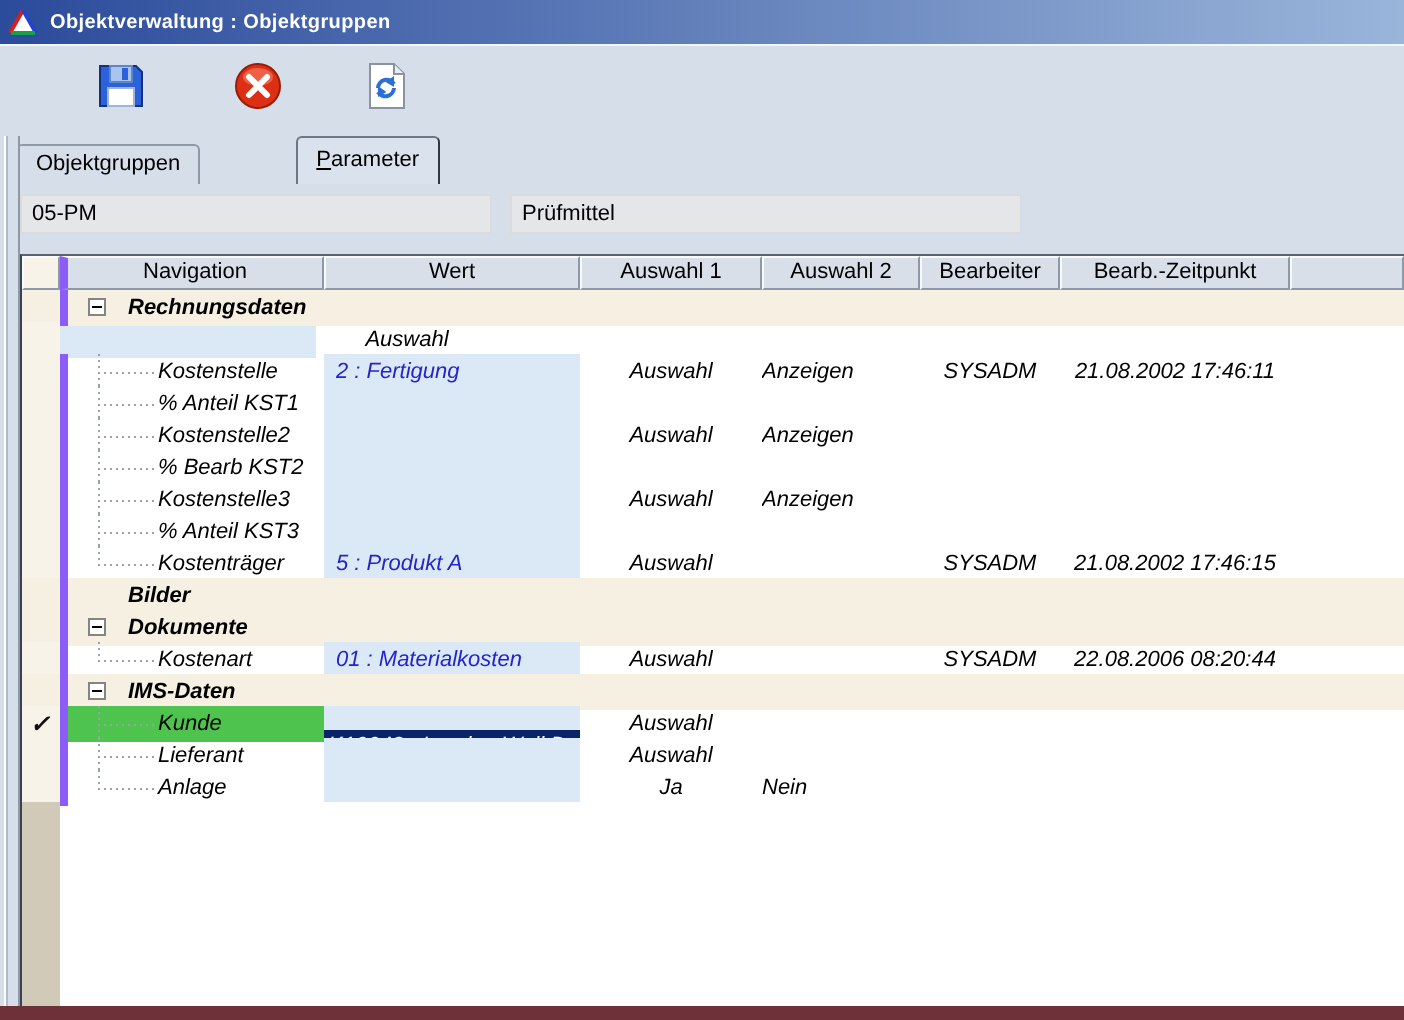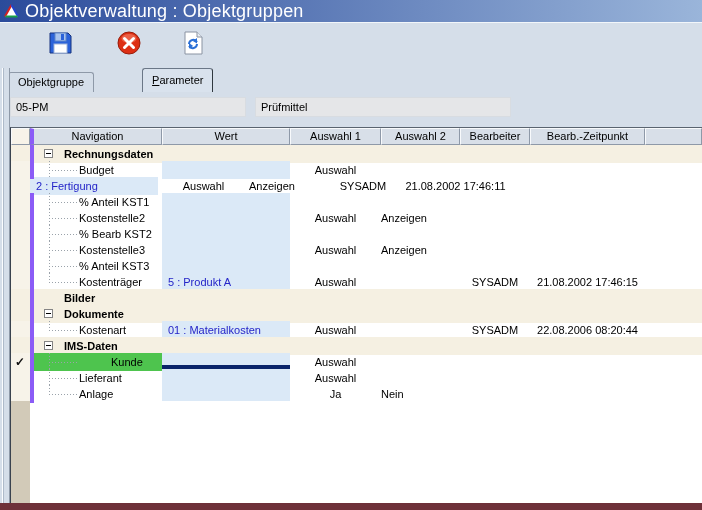--- a/index.html
+++ b/index.html
@@ -3,21 +3,21 @@
 <meta charset="utf-8">
 <style>
   html,body{margin:0;padding:0;}
   body{width:702px;height:510px;position:relative;overflow:hidden;background:#fff;
        font-family:"Liberation Sans", sans-serif; -webkit-font-smoothing:none;}
   
   .titlebar{position:absolute;left:0;top:0;width:702px;height:22px;
     background:linear-gradient(90deg,var(--titlebar-start,#2B4B9B),var(--titlebar-end,#9AB5DA));
     display:flex;align-items:center;}
   .app-icon{width:17px;height:17px;margin-left:3px;display:inline-block;}
-  .title{color:var(--titlebar-text,#fff);font-weight:normal;font-size:18px;margin-left:5px;letter-spacing:.2px;}
+  .title{color:var(--titlebar-text,#fff);font-weight:bold;font-size:10px;margin-left:5px;letter-spacing:.2px;}
   
   .toolbar{position:absolute;left:0;top:22px;width:702px;height:46px;
     background:var(--chrome,#D5DEE9);border-top:1px solid #F2F6FA;}
   .tb-btn{position:absolute;top:4px;width:32px;height:34px;background:transparent;border:none;
     padding:0;cursor:pointer;display:flex;align-items:center;justify-content:center;}
   
   .tabbar{position:absolute;left:0;top:68px;width:702px;height:24px;background:var(--chrome,#D5DEE9);
     display:flex;align-items:flex-end;padding-left:8px;box-sizing:border-box;}
   .tab{box-sizing:border-box;height:20px;line-height:18px;padding:0 9px;font-size:11px;color:#000;
     background:var(--chrome,#D5DEE9);border:1px solid #8E99A8;border-bottom:none;
@@ -40,35 +40,35 @@
   
   .grid{position:absolute;left:10px;top:35px;width:692px;height:376px;background:#fff;
     border-left:1px solid #39424E;border-top:1px solid #5A6470;box-sizing:border-box;
     display:flex;flex-direction:column;overflow:hidden;}
   .grid-header{display:flex;height:17px;flex:none;}
   .hcell{box-sizing:border-box;background:var(--header-cell,#D8DFE8);font-size:11px;text-align:center;
     height:17px;line-height:14px;color:#000;white-space:nowrap;overflow:hidden;
     border-top:1px solid #F8FAFC;border-left:1px solid #F8FAFC;
     border-right:1px solid #8E99A8;border-bottom:1px solid #8E99A8;}
   .grid-body{flex:none;}
-  .grow{display:flex;height:16px;}
+  .grow{display:flex;height:16px;font-style:italic;}
   .cell{box-sizing:border-box;height:18px;line-height:18px;font-size:11px;color:#000;
     white-space:nowrap;overflow:hidden;}
   .ind{width:19px;flex:none;background:#F7F3E9;}
   .nav{width:132px;flex:none;position:relative;border-left:4px solid #8b5cf6;}
   .wert{width:128px;flex:none;}
   .a1{width:91px;flex:none;text-align:center;}
   .a2{width:79px;flex:none;}
   .bb{width:70px;flex:none;text-align:center;}
   .zt{width:115px;flex:none;text-align:center;}
   .rest{flex:1;}
   .grow.group .nav,.grow.group .wert,.grow.group .a1,.grow.group .a2,
   .grow.group .bb,.grow.group .zt,.grow.group .rest,.grow.group .ind{background:var(--group-row,#F5F0E2);}
   .grow.child .wert{background:var(--wert-cell,#DBE9F7);}
-  .grow.hl .nav{background:var(--highlight-green,#4EC44E);padding-left:32px;}
+  .grow.hl .nav{background:var(--highlight-green,#4EC44E);}
   
   .xp{position:absolute;left:10px;top:4px;width:9px;height:9px;box-sizing:border-box;
     border:1px solid #848484;background:#fff;}
   .xpm{position:absolute;left:1px;top:3px;width:5px;height:1px;background:#000;}
   .glabel{margin-left:30px;font-weight:bold;}
   .glabel.noexp{}
   .tline{position:absolute;left:15px;top:0;height:18px;width:1px;
     background:repeating-linear-gradient(to bottom,#9AA2AA 0,#9AA2AA 1px,transparent 1px,transparent 3px);}
   .tline.tlast{height:9px;}
   .hstub{position:absolute;left:15px;top:9px;width:28px;height:1px;
@@ -120,21 +120,21 @@
           <path d="M15 1 v5 h5" fill="#E8EDF4" stroke="#8A93A2"></path>
           <path d="M7 13 a4.3 4.3 0 0 1 8-2" stroke="#2A6FD6" stroke-width="2" fill="none"></path>
           <path d="M15 13 a4.3 4.3 0 0 1 -8 2" stroke="#2A6FD6" stroke-width="2" fill="none"></path>
           <polygon points="15,7 15,12.5 10.8,10" fill="#2A6FD6"></polygon>
           <polygon points="7,17.5 7,12 11.2,15" fill="#2A6FD6"></polygon>
         </svg></span>
     </button>
   </div>
 
 <div class="tabbar">
-    <div class="tab">Objektgruppe</div>
+    <div class="tab">Objektgruppen</div>
     <div class="tab active"><u>P</u>arameter</div>
   </div>
 
 <div class="pane">
   <div class="field f1">05-PM</div>
   <div class="field f2">Prüfmittel</div>
   <div class="grid">
     <div class="grid-header">
         <div class="hcell ind"></div>
         <div class="hcell nav">Navigation</div>
@@ -153,30 +153,30 @@
             </span><span class="glabel">Rechnungsdaten</span></div>
           <div class="cell wert"></div>
           <div class="cell a1"></div>
           <div class="cell a2"></div>
           <div class="cell bb"></div>
           <div class="cell zt"></div>
           <div class="cell rest"></div>
         </div>
         <div class="grow child">
           <div class="cell ind"></div>
-          <div class="cell nav"><span class="tline"></span><span class="hstub"></span><span class="clabel">Budget</span></div>
-          <div class="cell wert"></div>
-          <div class="cell a1">Auswahl</div>
-          <div class="cell a2"></div>
-          <div class="cell bb"></div>
-          <div class="cell zt"></div>
-          <div class="cell rest"></div>
-        </div>
-        <div class="grow child">
-          <div class="cell ind"></div>
+          <div class="cell wert"></div>
+          <div class="cell a1">Auswahl</div>
+          <div class="cell a2"></div>
+          <div class="cell bb"></div>
+          <div class="cell zt"></div>
+          <div class="cell rest"></div>
+        </div>
+        <div class="grow child">
+          <div class="cell ind"></div>
+          <div class="cell nav"><span class="tline"></span><span class="hstub"></span><span class="clabel">Kostenstelle</span></div>
           <div class="cell wert"><span class="wval">2 : Fertigung</span></div>
           <div class="cell a1">Auswahl</div>
           <div class="cell a2">Anzeigen</div>
           <div class="cell bb">SYSADM</div>
           <div class="cell zt">21.08.2002 17:46:11</div>
           <div class="cell rest"></div>
         </div>
         <div class="grow child">
           <div class="cell ind"></div>
           <div class="cell nav"><span class="tline"></span><span class="hstub"></span><span class="clabel">% Anteil KST1</span></div>

